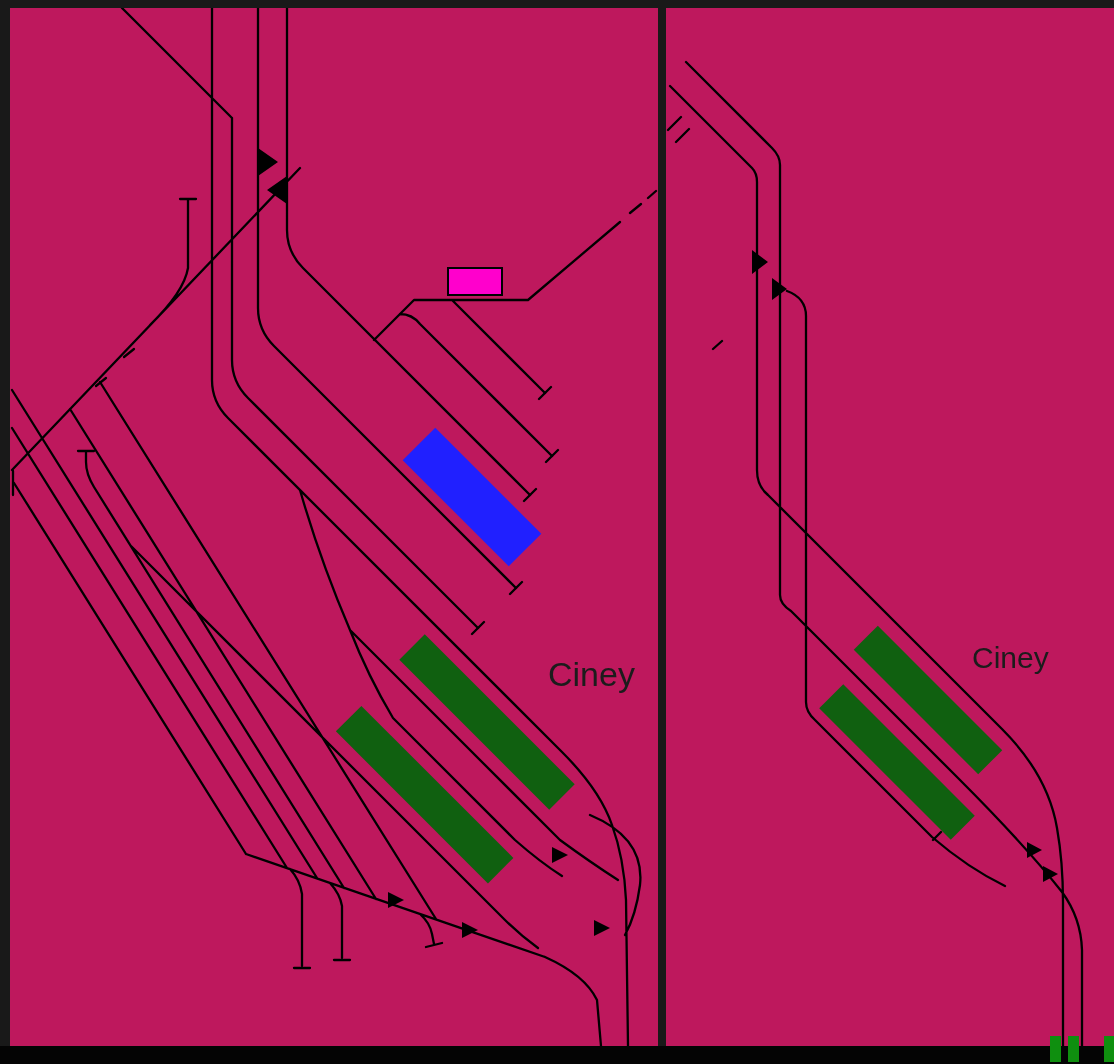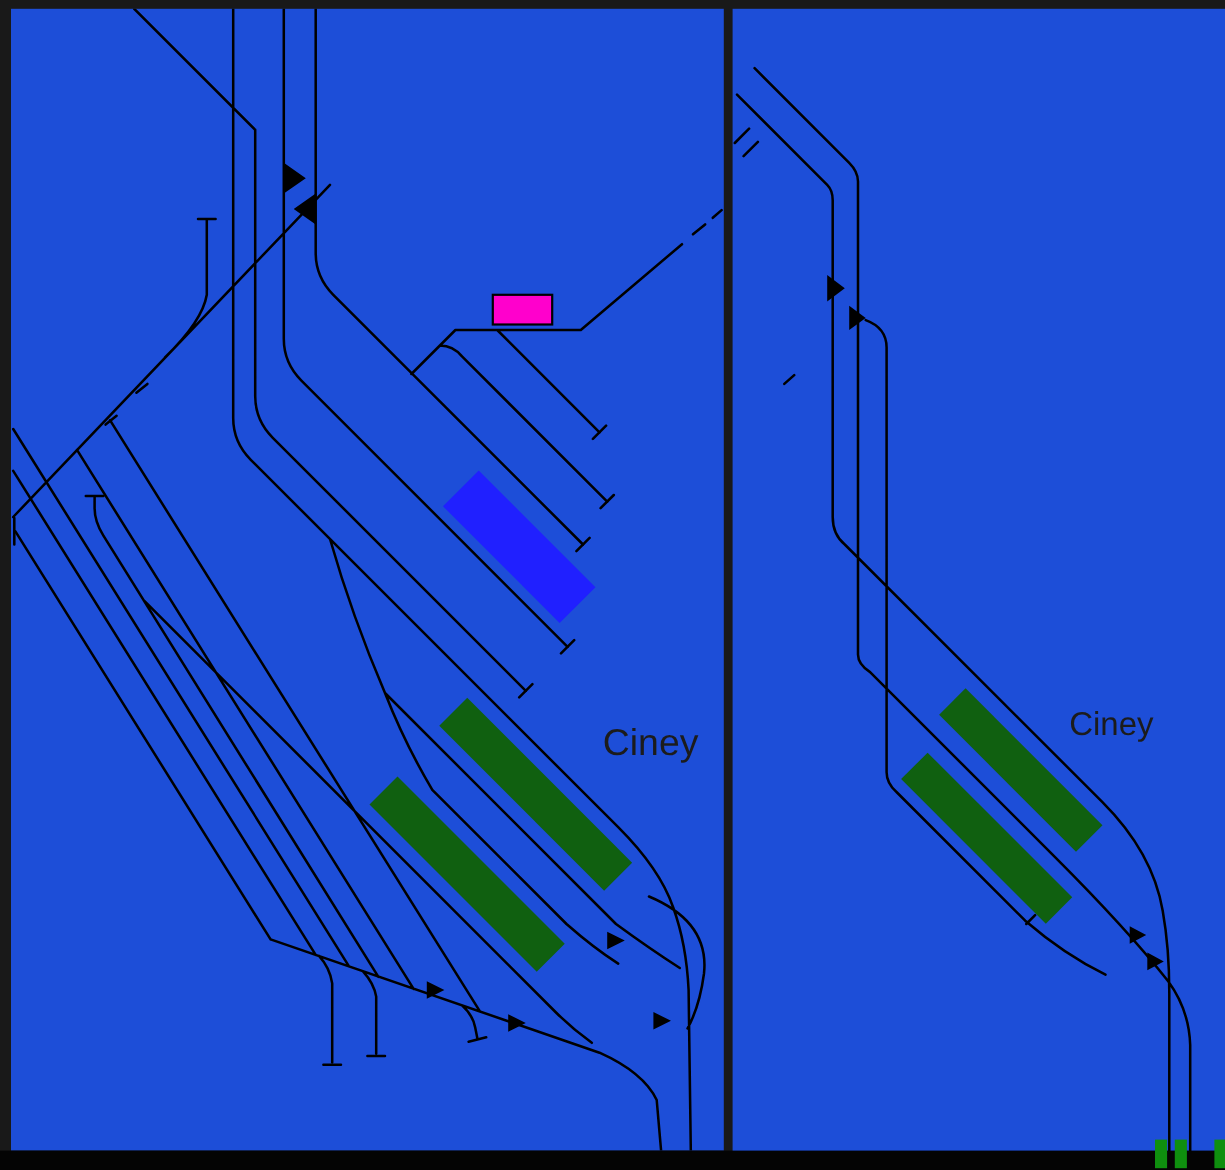--- a/index.html
+++ b/index.html
@@ -1,21 +1,21 @@
 <!DOCTYPE html>
 <html><head>
 <meta charset="utf-8">
 <style>
   html,body{margin:0;padding:0}
   body{
     width:1114px;height:1064px;position:relative;overflow:hidden;
     background:#191919;
     font-family:"Liberation Sans",sans-serif;
   }
-  .panel{position:absolute;background:#1d4ed8}
+  .panel{position:absolute;background:#be185d}
   .panel-left{left:10px;top:8px;width:648px;height:1038px}
   .panel-right{left:666px;top:8px;width:448px;height:1040px}
   .bottom-bar{position:absolute;left:0;top:1046px;width:1114px;height:18px;background:#040404;z-index:3}
   .sig-overlay{position:absolute;left:1040px;top:1030px;width:74px;height:34px;z-index:5}
   svg{display:block}
   .tracks path{fill:none;stroke-linecap:round;stroke-linejoin:round}
   .station-label{fill:#1c1c1c}
 </style>
 </head>
 <body>

